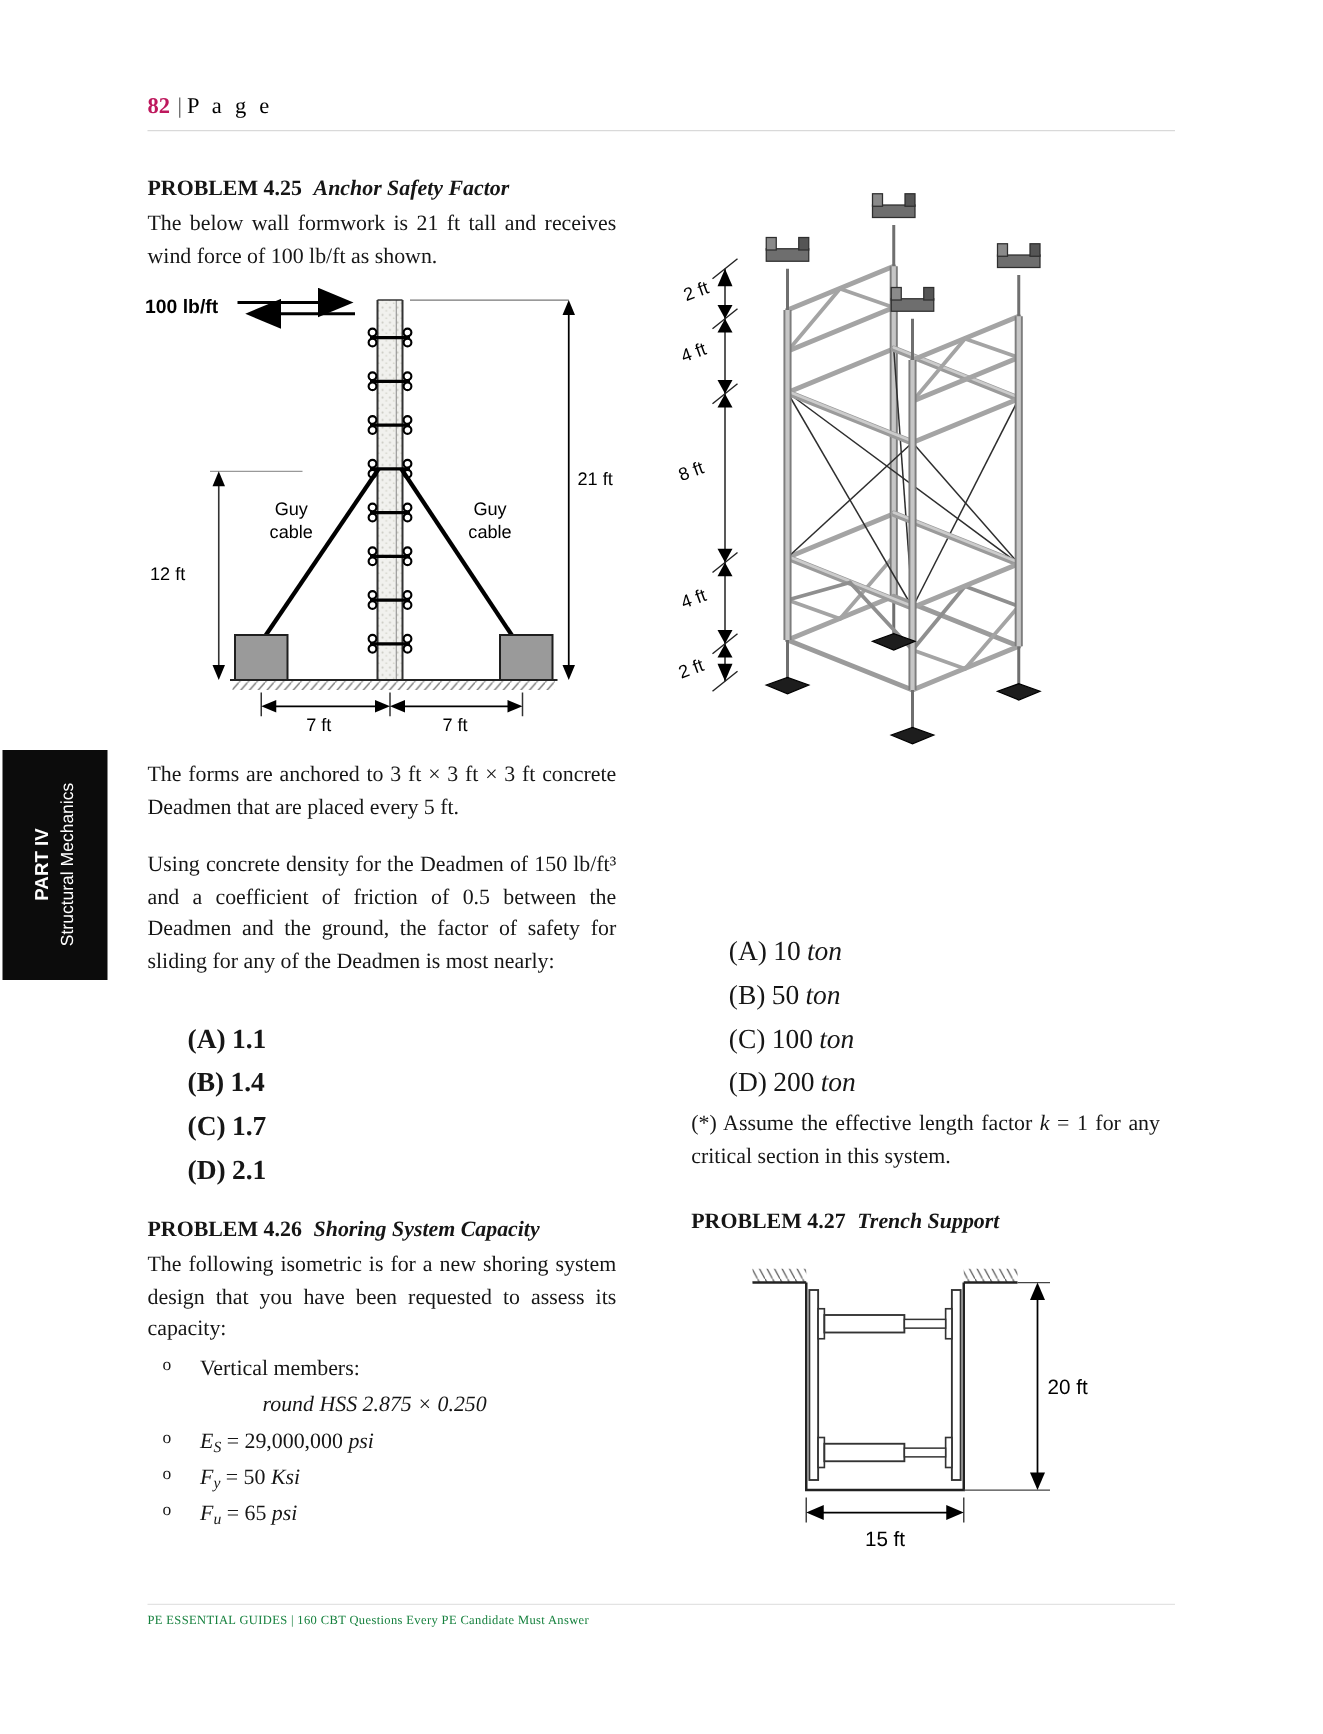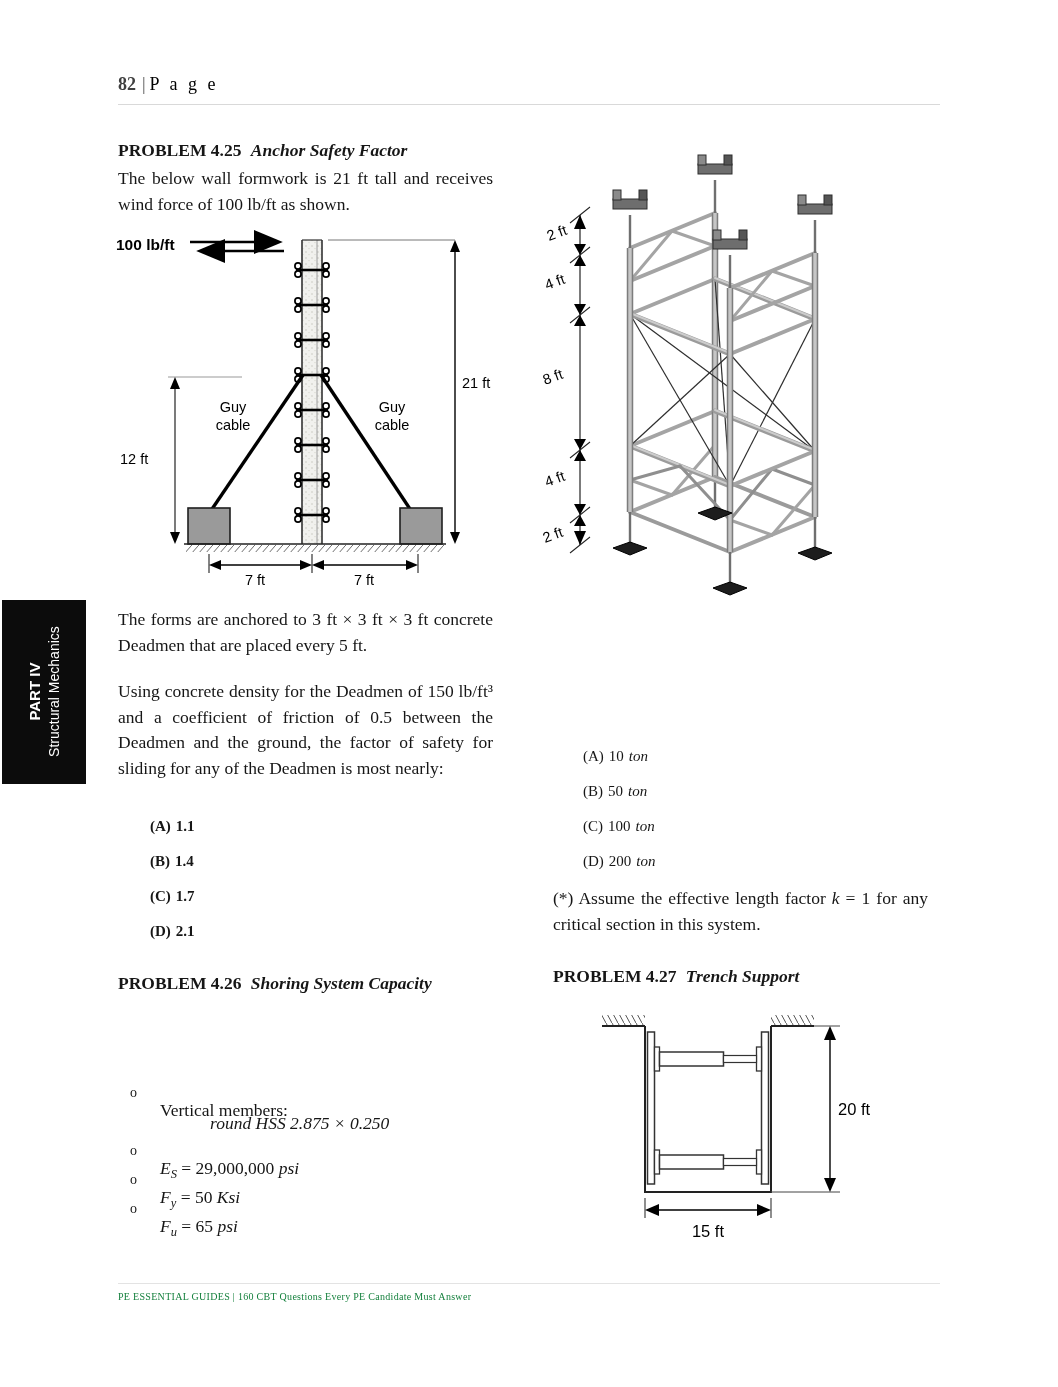--- a/index.html
+++ b/index.html
@@ -4,21 +4,21 @@
 <style>
   html,body { margin:0; padding:0; background:#ffffff; }
   .page {
     position:relative; width:1058px; height:1387px; background:#ffffff;
     font-family:"Liberation Serif", serif; color:#161616; overflow:hidden;
   }
   .abs { position:absolute; }
 
   
   .header { left:118px; top:74px; font-size:18px; }
-  .header .pgnum { font-weight:bold; color:#404040; }
+  .header .pgnum { font-weight:bold; color:#be185d; }
   .header .sep   { color:#555; margin:0 4px 0 6px; }
   .header .pgword{ color:#000000; letter-spacing:3px; }
   .rule { border-top:1.6px solid #d9d9d9; height:0; }
   .header-rule { left:118px; top:104px; width:822px; }
   .footer-rule { left:118px; top:1283px; width:822px; border-top-color:#e3e3e3; }
 
   
   .side-tab {
     left:2px; top:600px; width:84px; height:184px; background:#0c0c0c;
     display:flex; align-items:center; justify-content:center;
@@ -29,29 +29,29 @@
   }
   .side-tab-inner .part { font-weight:bold; font-size:15px; display:block; }
   .side-tab-inner .subj { font-size:14px; display:block; }
 
   
   .col { width:375px; font-size:17.5px; line-height:25.5px; text-align:justify; }
   .ph { font-size:17.5px; }
   .ph .ph-label { font-weight:bold; }
   .ph .ph-title { font-weight:bold; font-style:italic; margin-left:5px; }
 
-  .opts { font-size:15px; }
+  .opts { font-size:22px; }
   .opt { height:35px; }
   .opt-letter { margin-right:5px; }
   .opt-unit { font-style:italic; margin-left:5px; }
 
   .bullets { font-size:17.5px; }
   .b-row { position:relative; height:29px; }
   .b-marker { position:absolute; left:12px; top:1px; font-size:14px; }
-  .b-text { position:absolute; left:42px; top:16px; }
+  .b-text { position:absolute; left:42px; top:0; }
   .b-indent { position:absolute; left:92px; top:0; font-style:italic; }
   .var { font-style:italic; }
   .msub { font-style:italic; font-size:12.5px; vertical-align:-3.5px; }
 
   .footer { left:118px; top:1291px; font-size:10px; color:#15803d; letter-spacing:0.3px; }
 
   
   svg text { font-family:"Liberation Sans", sans-serif; fill:#000; }
   .dimtxt { font-size:14.5px; }
   .dimtxt2 { font-size:16.5px; }
@@ -383,20 +383,21 @@
     <div class="opt"><span class="opt-letter">(A)</span><span>1.1</span></div>
     <div class="opt"><span class="opt-letter">(B)</span><span>1.4</span></div>
     <div class="opt"><span class="opt-letter">(C)</span><span>1.7</span></div>
     <div class="opt"><span class="opt-letter">(D)</span><span>2.1</span></div>
   </div>
 
   <div class="abs ph" style="left:118px; top:973px;">
     <span class="ph-label">PROBLEM 4.26</span>
     <span class="ph-title">Shoring System Capacity</span>
   </div>
+  <div class="abs col" style="left:118px; top:999px;">The following isometric is for a new shoring system design that you have been requested to assess its capacity:</div>
 
   <div class="abs bullets" style="left:118px; top:1084px; width:375px;">
     <div class="b-row">
       <span class="b-marker">o</span>
       <span class="b-text">Vertical members:</span>
     </div>
     <div class="b-row">
       <span class="b-indent">round HSS 2.875 × 0.250</span>
     </div>
     <div class="b-row">

